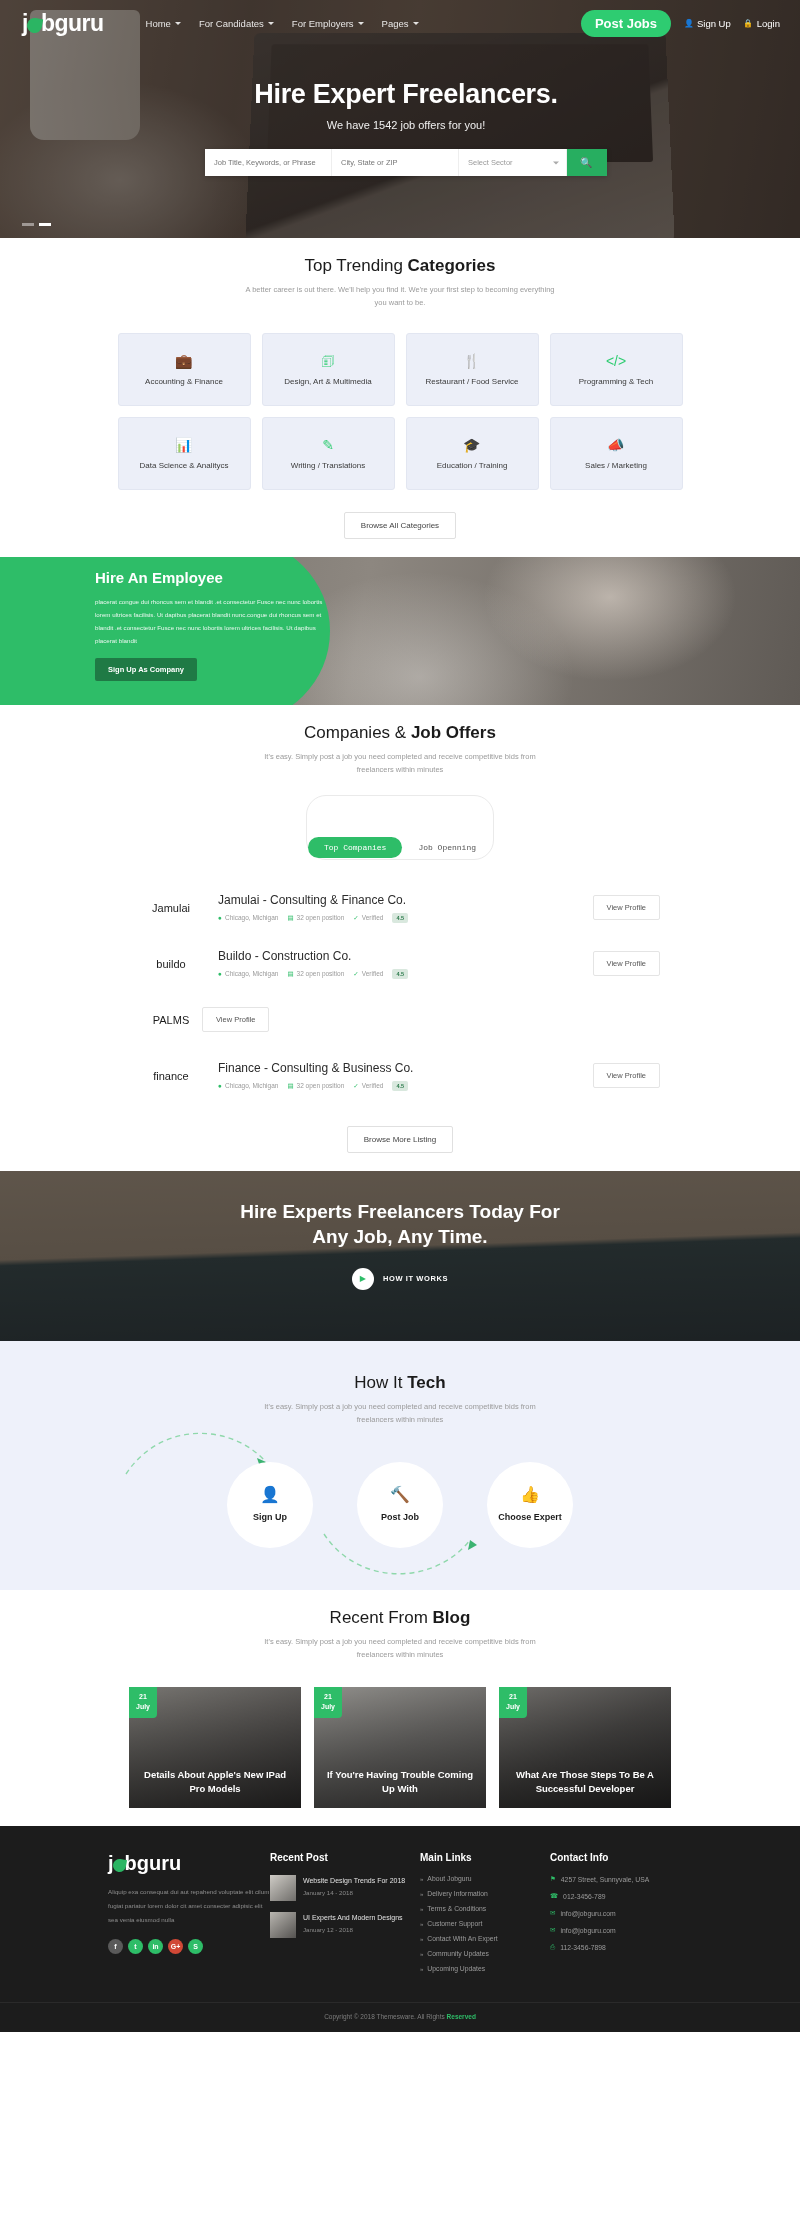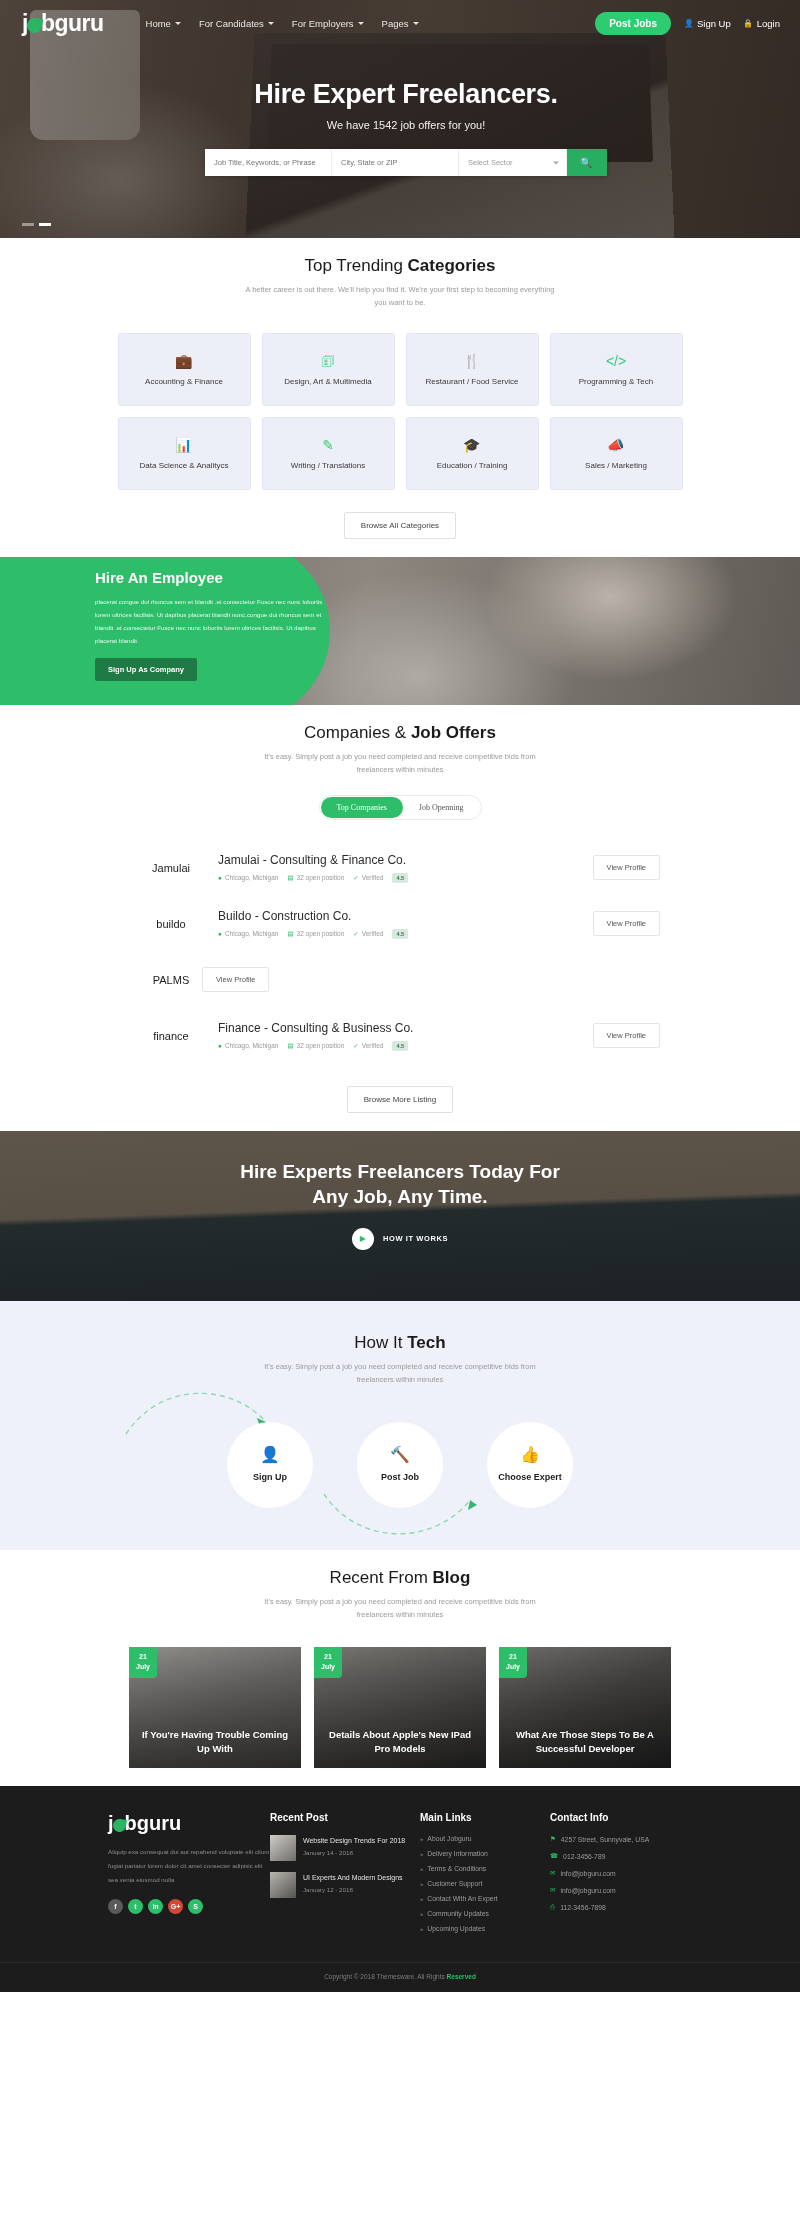--- a/index.html
+++ b/index.html
@@ -62,21 +62,21 @@
     color: rgba(255,255,255,.88); font-size: 9.5px; cursor: pointer;
     display: flex; align-items: center; gap: 4px; white-space: nowrap;
   }
   .caret {
     width: 0; height: 0;
     border-left: 3px solid transparent; border-right: 3px solid transparent;
     border-top: 3.5px solid rgba(255,255,255,.85);
   }
   .nav-right { margin-left: auto; display: flex; align-items: center; gap: 13px; }
   .btn-post {
-    background: #2ecc71; color: #fff; font-size: 10px; font-weight: bold;
+    background: #2ecc71; color: #fff; font-size: 13px; font-weight: bold;
     padding: 6px 14px; border-radius: 20px; border: none; cursor: pointer;
     white-space: nowrap;
   }
   .nav-link {
     color: #fff; font-size: 9.5px; display: flex; align-items: center;
     gap: 3px; cursor: pointer; white-space: nowrap;
   }
   .mini-icon { font-size: 8px; }
 
   .hero-body {
@@ -190,21 +190,21 @@
 
   
   .toggle-wrap { display: flex; justify-content: center; margin-top: 18px; }
   .toggle-group {
     display: flex; border: 1px solid #eaeaea; border-radius: 20px;
     background: #fff; padding: 1px;
   }
   .toggle-btn {
     font-size: 8px; padding: 6px 16px; border-radius: 20px; cursor: pointer;
     color: #555; background: transparent; border: none;
-    font-family: Liberation Serif, serif; white-space: nowrap;
+    font-family: Liberation Mono, monospace; white-space: nowrap; margin-top: 40px;
   }
   .toggle-btn.active { background: #2ebd68; color: #fff; }
 
   .company-list { margin-top: 20px; }
   .company-row {
     display: flex; align-items: center;
     width: 520px; margin: 0 auto; padding: 13px 0;
   }
   .company-logo {
     width: 62px; height: 30px; flex-shrink: 0;
@@ -625,36 +625,36 @@
 </div>
 
 <div class="section">
   <div class="sec-title">
     <span>Recent From </span><b>Blog</b>
   </div>
   <div class="sec-sub">It's easy. Simply post a job you need completed and receive competitive bids from freelancers within minutes</div>
 
   <div class="blog-grid">
     <div class="blog-card">
+      <div class="blog-img b2"></div>
+      <div class="blog-shade"></div>
+      <div class="blog-date">
+        <div>21</div>
+        <div>July</div>
+      </div>
+      <div class="blog-title">Details About Apple's New IPad Pro Models</div>
+    </div>
+    <div class="blog-card">
       <div class="blog-img b1"></div>
       <div class="blog-shade"></div>
       <div class="blog-date">
         <div>21</div>
         <div>July</div>
       </div>
       <div class="blog-title">If You're Having Trouble Coming Up With</div>
-    </div>
-    <div class="blog-card">
-      <div class="blog-img b2"></div>
-      <div class="blog-shade"></div>
-      <div class="blog-date">
-        <div>21</div>
-        <div>July</div>
-      </div>
-      <div class="blog-title">Details About Apple's New IPad Pro Models</div>
     </div>
     <div class="blog-card">
       <div class="blog-img b3"></div>
       <div class="blog-shade"></div>
       <div class="blog-date">
         <div>21</div>
         <div>July</div>
       </div>
       <div class="blog-title">What Are Those Steps To Be A Successful Developer</div>
     </div>

